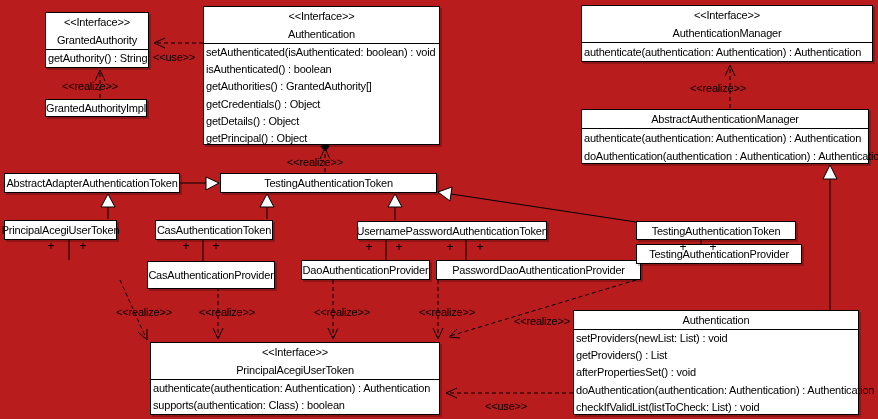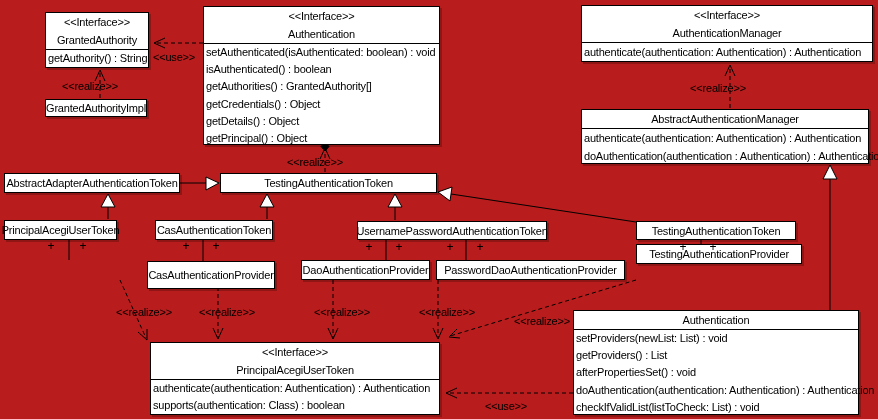--- a/index.html
+++ b/index.html
@@ -195,21 +195,21 @@
 
 
   <div class="box single" style="left:147px;top:261px;width:128px;height:28px">
     <span>CasAuthenticationProvider</span>
   </div>
 
   <div class="box single" style="left:301px;top:260px;width:129px;height:20px">
     <span>DaoAuthenticationProvider</span>
   </div>
 
-  <div class="box single" style="left:436px;top:260px;width:189px;height:20px">
+  <div class="box single" style="left:436px;top:260px;width:205px;height:20px">
     <span>PasswordDaoAuthenticationProvider</span>
   </div>
 
   <div class="box single" style="left:636px;top:244px;width:166px;height:20px">
     <span>TestingAuthenticationProvider</span>
   </div>
 
   <div class="box" style="left:150px;top:342px;width:290px;height:73px">
     <div class="hd">
       <div class="ln">&lt;&lt;Interface&gt;&gt;</div>

